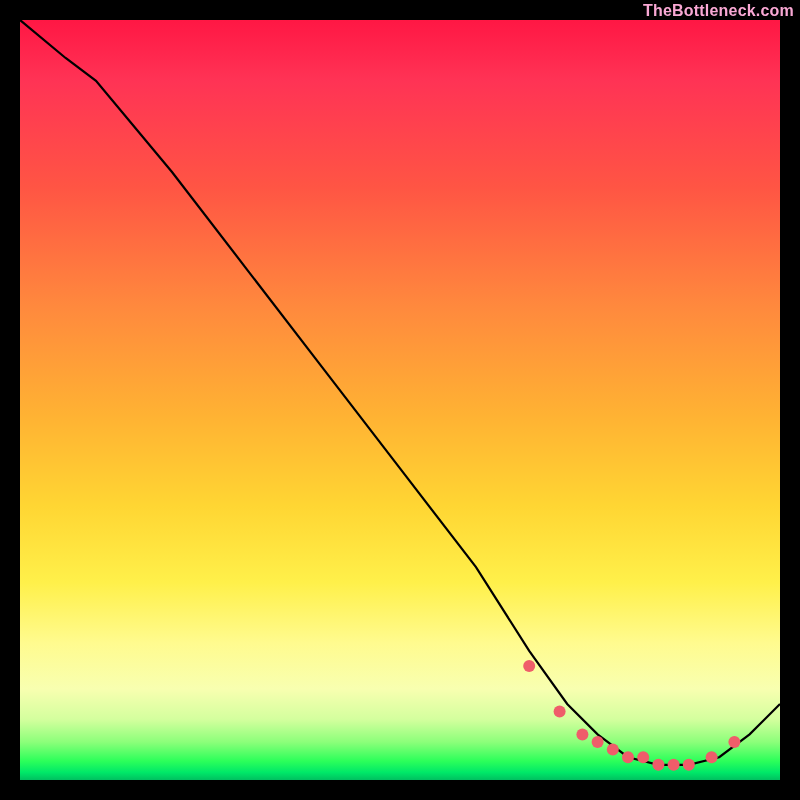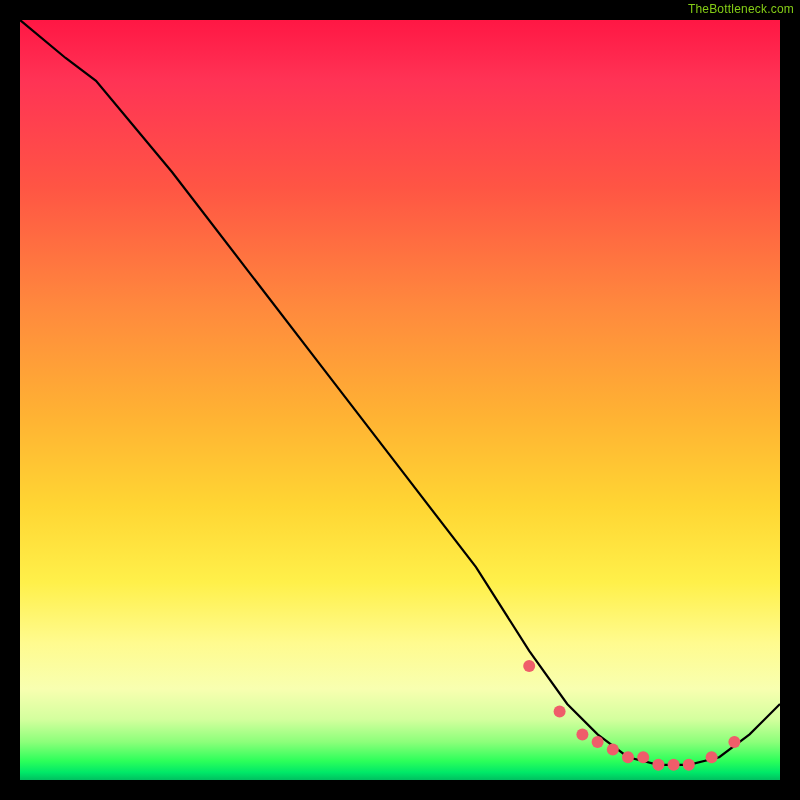--- a/index.html
+++ b/index.html
@@ -41,23 +41,23 @@
       #8cff7a 95%,
       #2cff5a 97.5%,
       #00e868 99%,
       #00c060 100%
     );
   }
   .watermark {
     position: absolute;
     top: 2px;
     right: 6px;
-    color: #84cc16;
-    font-size: 12px;
-    font-weight: 400;
+    color: #f9a8d4;
+    font-size: 16px;
+    font-weight: 700;
     letter-spacing: 0.2px;
     z-index: 5;
   }
   svg.curve {
     position: absolute;
     left: 0;
     top: 0;
     width: 760px;
     height: 760px;
     z-index: 3;

